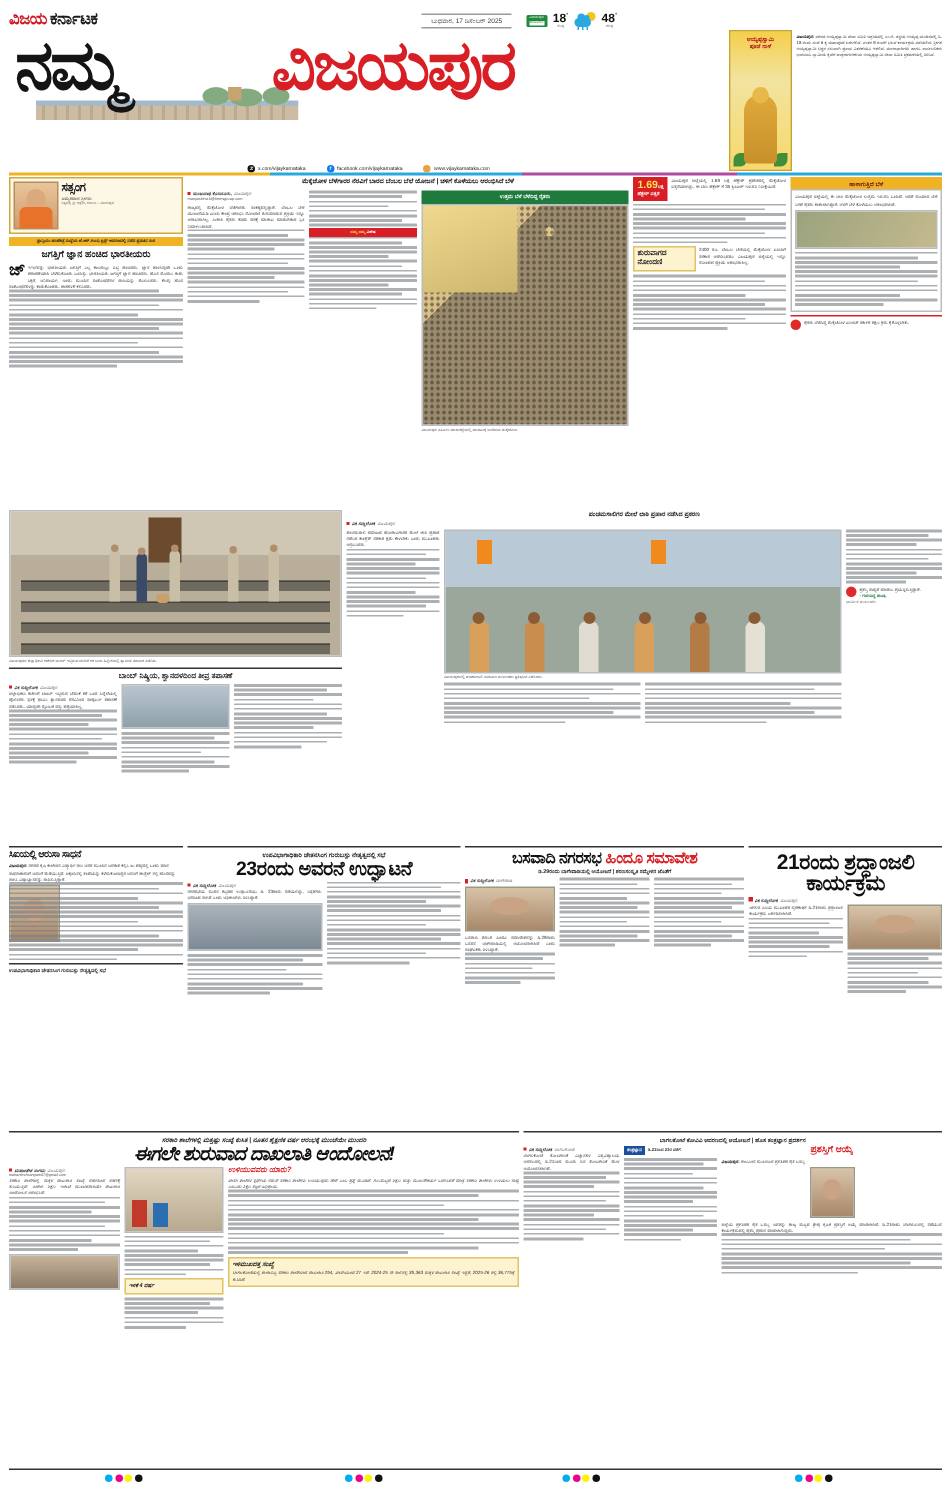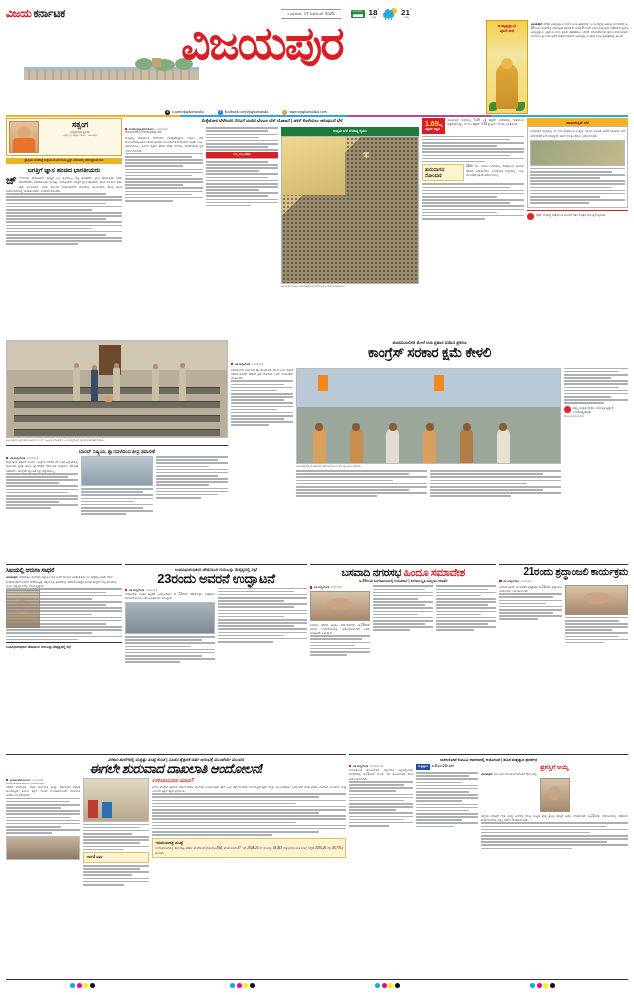--- a/index.html
+++ b/index.html
@@ -85,21 +85,21 @@
 
   
   .topblock { position:absolute; left:0; top:118px; width:634px; height:222px; padding:0 6px; display:flex; gap:3px; }
 
   
   .colL { width:116px; }
   .satsang { border:.6px solid #cfa93f; background:#fdf7e6; padding:2px; display:flex; gap:2px; }
   .satsang-img { width:30px; height:32px; background:linear-gradient(#e8c59a,#cf9c6d); border:.4px solid #b98d5e; position:relative; }
   .satsang-img .head { position:absolute; left:50%; top:4px; transform:translateX(-50%); width:13px; height:14px; background:#dca97c; border-radius:50% 50% 45% 45%; }
   .satsang-img .robe { position:absolute; left:3px; bottom:0; right:3px; height:14px; background:#e8722a; border-radius:4px 4px 0 0; }
-  .satsang-r { flex:1; text-align:center; }
+  .satsang-r { flex:1; }
   .satsang-title { font-size:8px; font-weight:bold; color:#1a1a1a; letter-spacing:-.4px; line-height:1; }
   .satsang-sub { font-size:3.1px; color:#333; margin-top:.8px; }
   .satsang-sub2 { font-size:2.5px; color:#555; line-height:1.25; margin-top:.5px; }
   .satsang-band { background:#f0b323; color:#1a1a1a; font-size:2.9px; font-weight:bold; text-align:center; padding:1.5px 2px; line-height:1.3; margin-top:1.5px; }
   .satsang-hl { font-size:6.2px; font-weight:bold; text-align:center; line-height:1.12; margin:3px 0 2px; color:#111; }
 
   
   .colC { flex:1; }
   .lead-kicker { font-size:4.4px; font-weight:bold; text-align:center; color:#111; padding-bottom:1px; }
   .lead-hl { font-size:17px; font-weight:bold; text-align:center; color:#2a4fa2; letter-spacing:-.6px; line-height:1; }
@@ -192,21 +192,21 @@
           <div class="wx-temp">
             <span>18</span><sup>°</sup>
             <span class="lab">ಕನಿಷ್ಠ</span>
           </div>
           <div class="wx-icon">
             <span class="sun"></span>
             <span class="cloud"></span>
             <span class="rain"></span>
           </div>
           <div class="wx-temp">
-            <span>21</span><sup>°</sup>
+            <span>48</span><sup>°</sup>
             <span class="lab">ಗರಿಷ್ಠ</span>
           </div>
         </div>
       </div>
     </div>
 
     <div class="mh-title">
       <svg class="bridge" viewBox="0 0 175 26" preserveAspectRatio="none">
         <rect x="0" y="16" width="175" height="10" fill="#cbb9a0"></rect>
         <rect x="0" y="13" width="175" height="3.5" fill="#9fb7c9"></rect>
@@ -233,20 +233,21 @@
             <rect x="156" y="16" width="2" height="10"></rect>
           <rect x="164" y="16" width="2" height="10"></rect>
         </g>
         <g fill="#7ea77a">
           <ellipse cx="120" cy="10" rx="9" ry="6"></ellipse>
             <ellipse cx="140" cy="11" rx="11" ry="6"></ellipse>
           <ellipse cx="160" cy="10" rx="9" ry="6"></ellipse>
         </g>
         <rect x="128" y="4" width="9" height="9" fill="#c4a06a"></rect>
       </svg>
+      <div class="word1">ನಮ್ಮ</div>
       <div class="word2">ವಿಜಯಪುರ</div>
     </div>
 
     <div class="mh-social">
       <span class="s">
           <i class="ic ic-x">𝕏</i>
           <span>x.com/vijaykarnataka</span>
         </span>
       <span class="s">
           <i class="ic ic-fb">f</i>
@@ -533,21 +534,20 @@
               <i></i>
               <i class="m"></i>
               <i class="s"></i>
           </div>
         </div>
       </div>
     </div>
 
     <div class="mid-right">
       <div class="kicker">ಪಂಚಮಸಾಲಿಗರ ಮೇಲೆ ಲಾಠಿ ಪ್ರಹಾರ ನಡೆಸಿದ ಪ್ರಕರಣ</div>
-      <div class="hl" style="font-size:13.5px;margin-top:1px;">ಕಾಂಗ್ರೆಸ್ ಸರಕಾರ ಕ್ಷಮೆ ಕೇಳಲಿ</div>
       <div class="byline" style="margin-top:2px;">
         <span>ವಿಕ ಸುದ್ದಿಲೋಕ</span>
         <span class="loc">ವಿಜಯಪುರ</span>
       </div>
       <div style="display:flex;gap:3px;margin-top:1.5px;">
         <div style="width:62px;">
           <div class="body">ಪಂಚಮಸಾಲಿ ಸಮಾಜದ ಹೋರಾಟಗಾರರ ಮೇಲೆ ಲಾಠಿ ಪ್ರಹಾರ ನಡೆಸಿದ ಕಾಂಗ್ರೆಸ್ ಸರಕಾರ ಕ್ಷಮೆ ಕೇಳಬೇಕು ಎಂದು ಮುಖಂಡರು ಆಗ್ರಹಿಸಿದರು.</div>
           <div class="lines">
             <i></i>
               <i class="m"></i>
@@ -778,21 +778,21 @@
                 <i class="m"></i>
                 <i></i>
                 <i class="s"></i>
             </div>
           </div>
         </div>
       </div>
 
       <div style="flex:1;">
         <div class="hr"></div>
-        <div class="hl" style="font-size:10px;text-align:right;">21ರಂದು ಶ್ರದ್ಧಾಂಜಲಿ ಕಾರ್ಯಕ್ರಮ</div>
+        <div class="hl" style="font-size:14px;">21ರಂದು ಶ್ರದ್ಧಾಂಜಲಿ ಕಾರ್ಯಕ್ರಮ</div>
         <div class="byline" style="margin-top:2px;">
           <span>ವಿಕ ಸುದ್ದಿಲೋಕ</span>
           <span class="loc">ವಿಜಯಪುರ</span>
         </div>
         <div style="display:flex;gap:3px;margin-top:1.5px;">
           <div style="flex:1;">
             <div class="body">ಅಗಲಿದ ಹಿರಿಯ ಮುಖಂಡರ ಸ್ಮರಣಾರ್ಥ ಡಿ.21ರಂದು ಶ್ರದ್ಧಾಂಜಲಿ ಕಾರ್ಯಕ್ರಮ ಏರ್ಪಡಿಸಲಾಗಿದೆ.</div>
             <div class="lines">
               <i></i>
                 <i class="m"></i>

